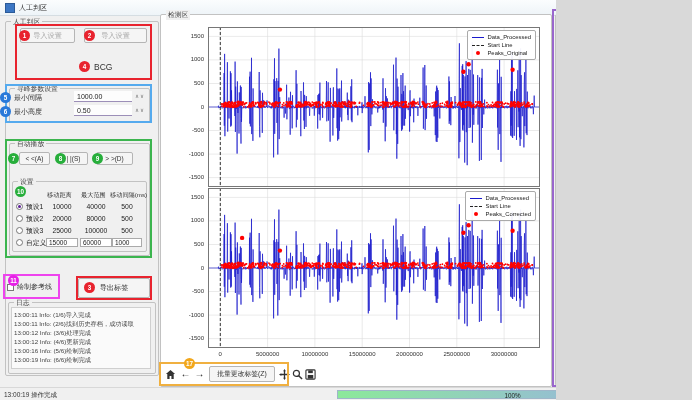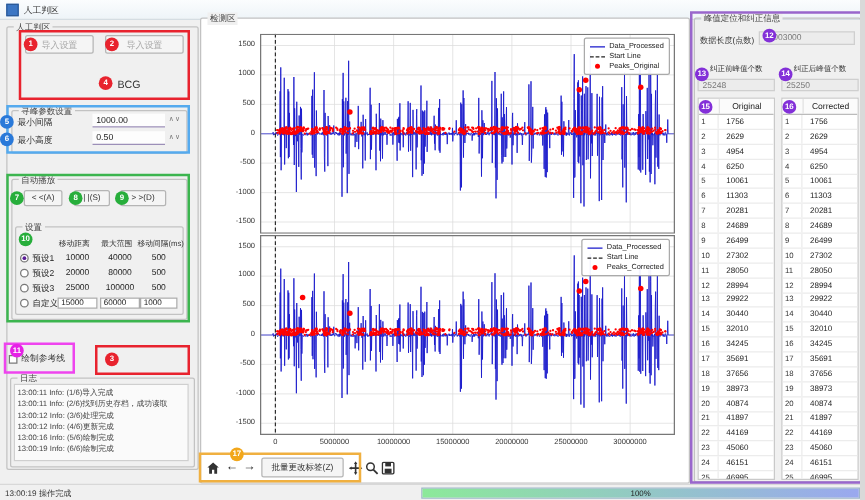--- a/index.html
+++ b/index.html
@@ -1,16 +1,16 @@
 <!DOCTYPE html>
 <html><head>
 <meta charset="utf-8">
 <style>
   html,body{margin:0;padding:0;background:#d9d9d9;}
-  .app{position:relative;width:688px;height:400px;background:#f0f0f0;overflow:hidden;
+  .app{position:relative;width:556px;height:400px;background:#f0f0f0;overflow:hidden;
        font-family:"Liberation Sans","DejaVu Sans",sans-serif;font-size:7.5px;color:#222;}
   
   .titlebar{position:absolute;left:0;top:0;width:692px;height:15px;background:linear-gradient(#fbfdfe,#eef4f8);
             border-bottom:1px solid #d5dde2;display:flex;align-items:center;}
   .titlebar .ttl{font-size:7px;color:#333;margin-left:4px;}
   .appicon{width:8px;height:8px;margin-left:5px;background:#3b76c4;border:1px solid #2b5a98;}
   
   .groupbox{position:absolute;border:1px solid #c2c2c2;border-radius:2px;}
   .grouplabel{position:absolute;top:-5px;left:5px;background:#f0f0f0;padding:0 2px;font-size:6.8px;color:#444;white-space:nowrap;}
   .grouplabel.onwhite{background:#ffffff;}
@@ -142,20 +142,21 @@
       </div>
       <div class="pr-input" style="position: absolute; left: 46px; top: 238px; width: 32px;">15000</div>
       <div class="pr-input" style="position: absolute; left: 80px; top: 238px; width: 32px;">60000</div>
       <div class="pr-input" style="position: absolute; left: 112px; top: 238px; width: 30px;">1000</div>
     </div>
 
   <div style="position:absolute;left:7px;top:282px;display:flex;align-items:center;">
     <span class="checkbox"></span>
     <span class="fieldlabel" style="position:static;margin-left:3px;">绘制参考线</span>
   </div>
+  <div class="btn" style="left:78px;top:278px;width:72px;height:20px;">导出标签</div>
 
   <div class="groupbox" style="left:8px;top:302px;width:146px;height:70px;">
     <span class="grouplabel">日志</span>
   </div>
   <div class="logarea" style="left:11px;top:307px;width:140px;height:62px;" id="log-list">
       <div class="logline">13:00:11 Info: (1/6)导入完成</div>
       <div class="logline">13:00:11 Info: (2/6)找到历史存档，成功读取</div>
       <div class="logline">13:00:12 Info: (3/6)处理完成</div>
       <div class="logline">13:00:12 Info: (4/6)更新完成</div>
       <div class="logline">13:00:16 Info: (5/6)绘制完成</div>

